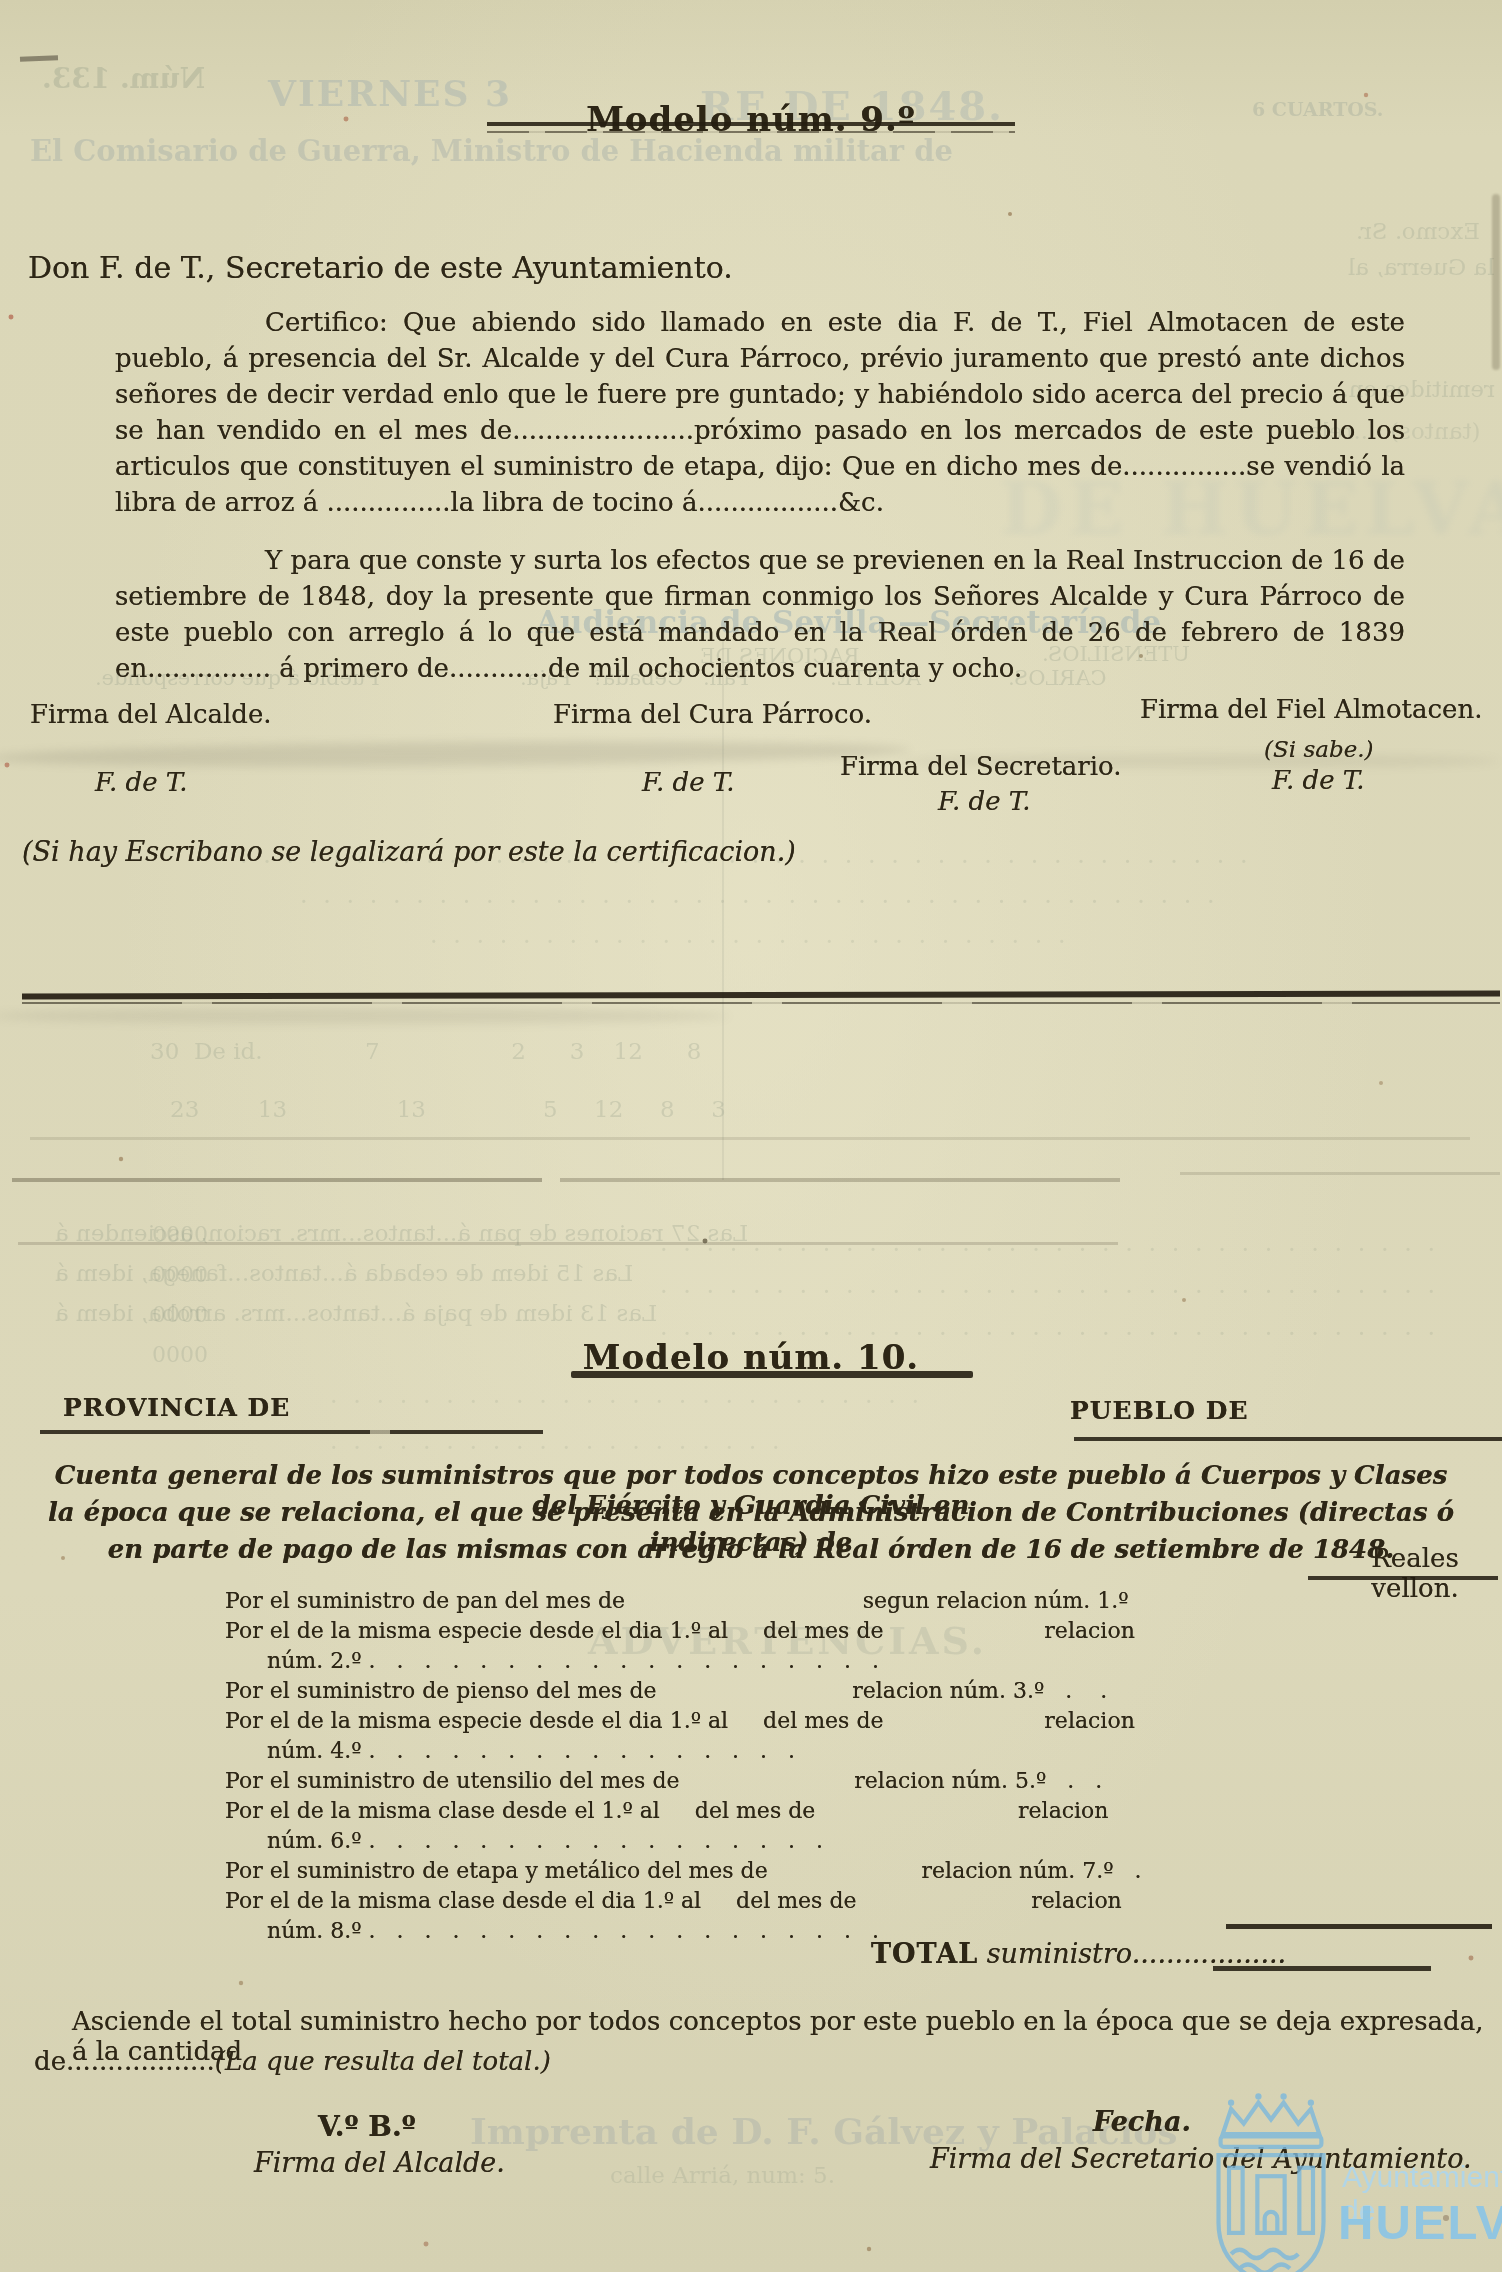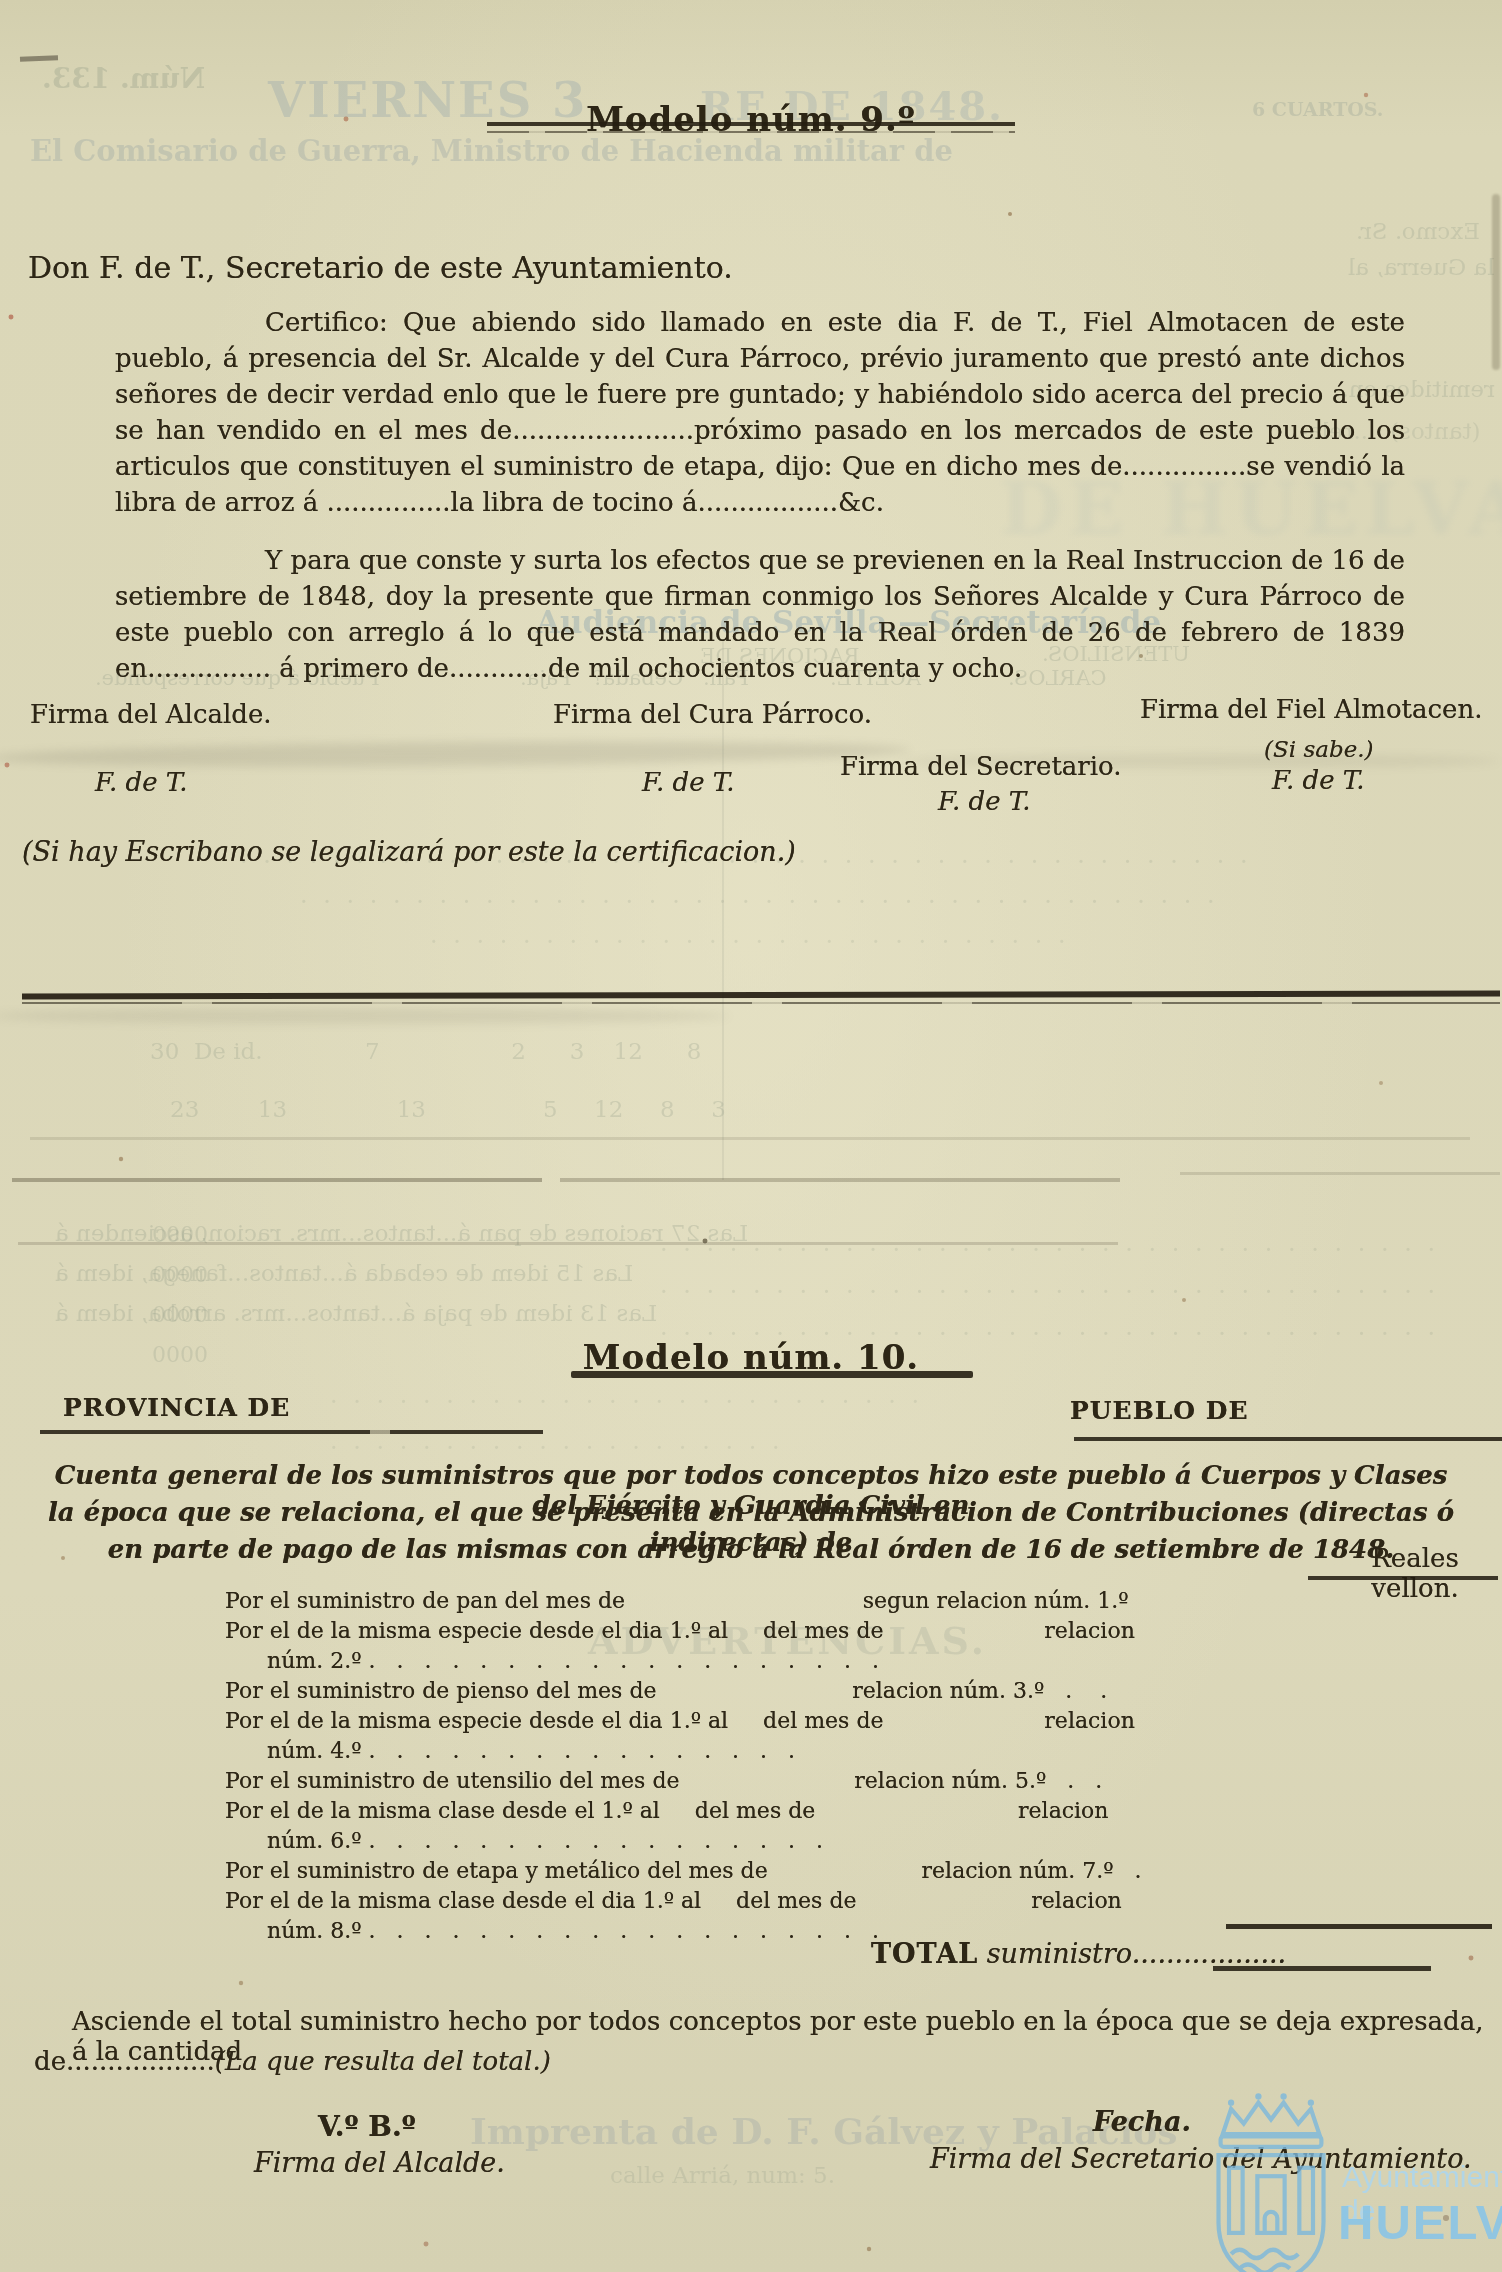--- a/index.html
+++ b/index.html
@@ -94,21 +94,21 @@
   .wm-text2{left:1338px;top:2194px;font-family:"Liberation Sans","DejaVu Sans",sans-serif;
     font-size:49px;font-weight:bold;letter-spacing:2px;color:#8cc5e5;opacity:.92;}
 </style>
 </head>
 <body>
 
 <div class="page">
 
   <div id="ghost-layer">
       <div class="ghost" style="left: 42px; top: 62px; font-size: 28px; font-weight: bold; color: rgb(142, 152, 131); opacity: 0.3; transform: scaleX(-1);">Núm. 133.</div>
-      <div class="ghost" style="left: 268px; top: 72px; font-size: 48px; font-weight: bold; letter-spacing: 2px; color: rgb(149, 166, 172); opacity: 0.35;">VIERNES 3</div>
+      <div class="ghost" style="left: 268px; top: 72px; font-size: 36px; font-weight: bold; letter-spacing: 2px; color: rgb(149, 166, 172); opacity: 0.35;">VIERNES 3</div>
       <div class="ghost" style="left: 700px; top: 82px; font-size: 40px; font-weight: bold; letter-spacing: 2px; color: rgb(149, 166, 172); opacity: 0.3;">RE DE 1848.</div>
       <div class="ghost" style="left: 1252px; top: 98px; font-size: 19px; font-weight: bold; color: rgb(152, 162, 149); opacity: 0.33;">6 CUARTOS.</div>
       <div class="ghost" style="left: 30px; top: 134px; font-size: 29px; font-weight: bold; color: rgb(147, 160, 162); opacity: 0.32;">El Comisario de Guerra, Ministro de Hacienda militar de</div>
       <div class="ghost" style="left: 1356px; top: 218px; font-size: 23px; color: rgb(151, 160, 140); opacity: 0.28; transform: scaleX(-1);">Excmo. Sr.</div>
       <div class="ghost" style="left: 1348px; top: 254px; font-size: 23px; color: rgb(151, 160, 140); opacity: 0.28; transform: scaleX(-1);">la Guerra, al</div>
       <div class="ghost" style="left: 1334px; top: 376px; font-size: 23px; color: rgb(151, 160, 140); opacity: 0.28; transform: scaleX(-1);">remitidos en..</div>
       <div class="ghost" style="left: 1300px; top: 418px; font-size: 23px; color: rgb(151, 160, 140); opacity: 0.24; transform: scaleX(-1);">(tantos)  ...rela-</div>
       <div class="ghost" style="left: 1000px; top: 466px; font-size: 72px; font-weight: bold; letter-spacing: 6px; color: rgb(138, 163, 173); opacity: 0.09; filter: blur(3px);">DE HUELVA</div>
       <div class="ghost" style="left: 536px; top: 604px; font-size: 31px; font-weight: bold; color: rgb(139, 164, 176); opacity: 0.4;">Audiencia de Sevilla.—Secretaría de</div>
       <div class="ghost" style="left: 700px; top: 644px; font-size: 21px; color: rgb(151, 160, 140); opacity: 0.3; transform: scaleX(-1);">RACIONES DE</div>

